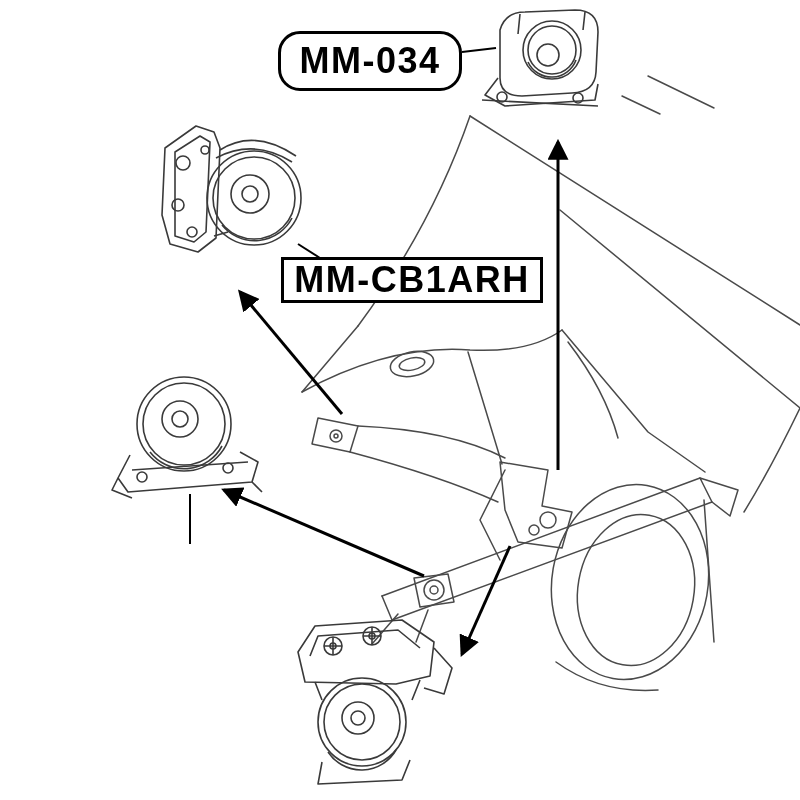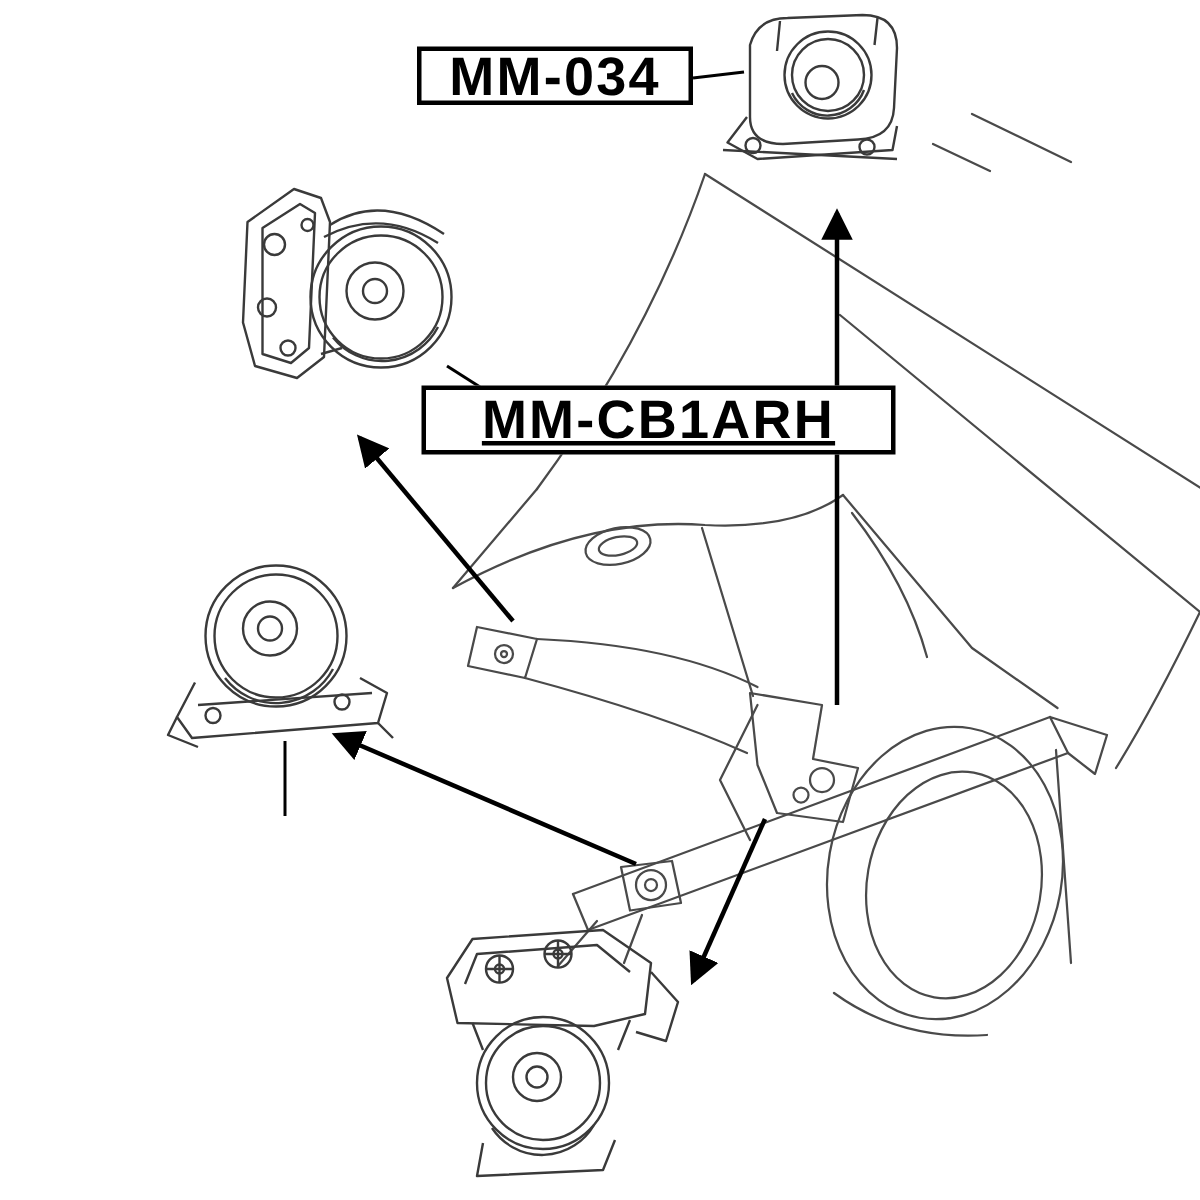--- a/index.html
+++ b/index.html
@@ -17,22 +17,22 @@
     box-sizing:border-box;
     border:3px solid #000;
     background:#fff;
     display:flex;align-items:center;justify-content:center;
     font-weight:bold;
     font-size:36px;
     letter-spacing:1.5px;
     color:#000;
     white-space:nowrap;
   }
-  #lbl-mm034  {left:278px;top:31px; width:184px;height:39px;}
-  #lbl-cb1arh {left:281px;top:257px;width:316px;height:46px;text-decoration:underline;}
+  #lbl-mm034  {left:278px;top:31px; width:184px;height:60px;border-radius:22px;}
+  #lbl-cb1arh {left:281px;top:257px;width:262px;height:46px;}
   #lbl-cb1afr {left:59px; top:544px;width:261px;height:48px;}
 </style>
 </head>
 <body>
 
 <div class="canvas">
 
   <svg width="800" height="800" viewBox="0 0 800 800">
     <defs>
       <marker id="ah" viewBox="0 0 10 10" refX="8.5" refY="5" markerWidth="7" markerHeight="7" orient="auto-start-reverse" markerUnits="strokeWidth">

